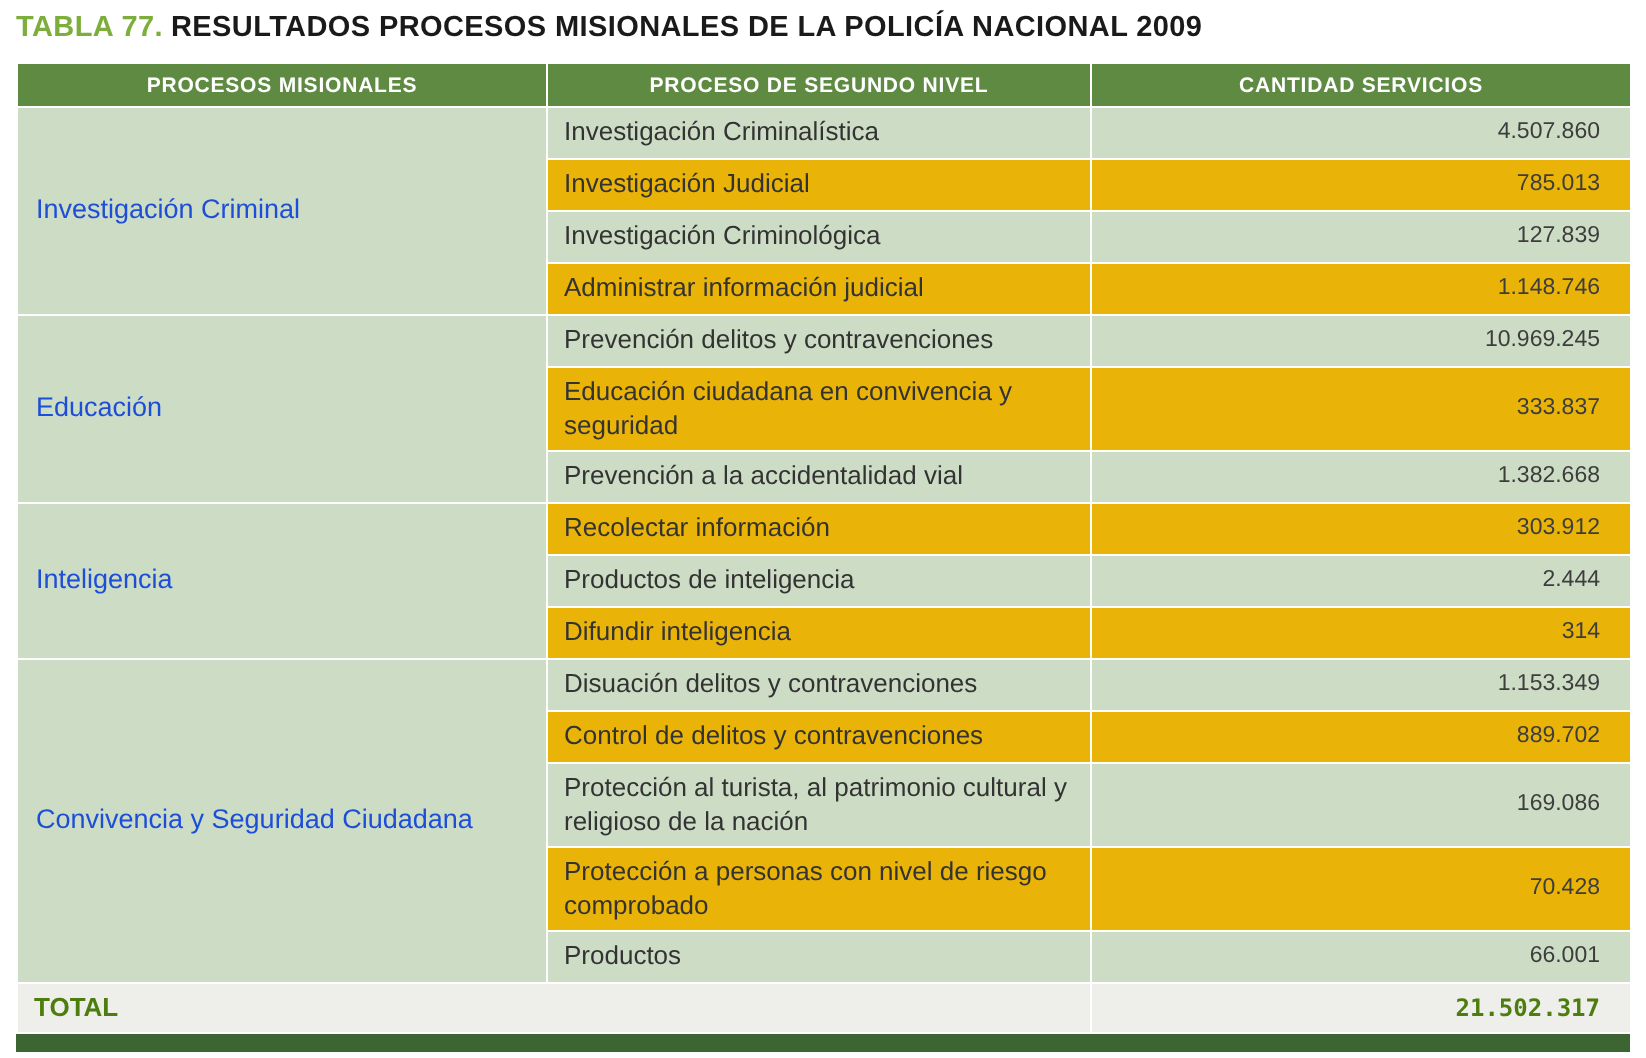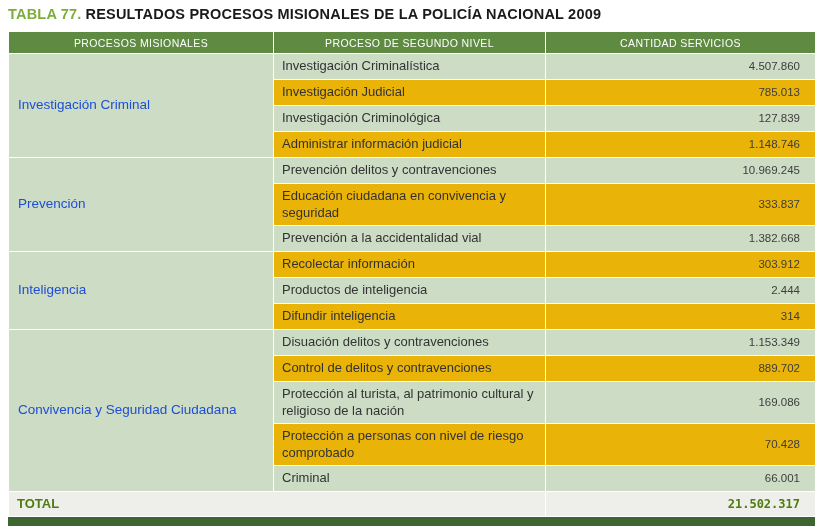--- a/index.html
+++ b/index.html
@@ -27,21 +27,21 @@
     table-layout: fixed;
   }
   col.c1 { width: 265px; }
   col.c2 { width: 272px; }
   col.c3 { width: 270px; }
 
   th {
     background: #5e8b41;
     color: #ffffff;
     font-size: 10.5px;
-    font-weight: normal;
+    font-weight: bold;
     letter-spacing: 0.4px;
     height: 22px;
     border: 1px solid #ffffff;
     text-align: center;
     padding: 2px 4px;
   }
 
   td {
     border: 1px solid #ffffff;
     font-size: 13px;
@@ -125,21 +125,21 @@
       <tr>
         <td class="dark single">Investigación Criminológica</td>
         <td class="dark single value">127.839</td>
       </tr>
       <tr>
         <td class="light single">Administrar información judicial</td>
         <td class="light single value">1.148.746</td>
       </tr>
 
       <tr>
-        <td class="group" rowspan="3">Prevención</td>
+        <td class="group" rowspan="3">Educación</td>
         <td class="dark single">Prevención delitos y contravenciones</td>
         <td class="dark single value">10.969.245</td>
       </tr>
       <tr>
         <td class="light double">Educación ciudadana en convivencia y seguridad</td>
         <td class="light double value">333.837</td>
       </tr>
       <tr>
         <td class="dark single">Prevención a la  accidentalidad vial</td>
         <td class="dark single value">1.382.668</td>
@@ -170,21 +170,21 @@
       </tr>
       <tr>
         <td class="dark double">Protección al turista, al patrimonio cultural y religioso de la nación</td>
         <td class="dark double value">169.086</td>
       </tr>
       <tr>
         <td class="light double">Protección a personas con nivel de riesgo comprobado</td>
         <td class="light double value">70.428</td>
       </tr>
       <tr>
-        <td class="dark single">Criminal</td>
+        <td class="dark single">Productos</td>
         <td class="dark single value">66.001</td>
       </tr>
 
       <tr class="total">
         <td colspan="2">TOTAL</td>
         <td class="value">21.502.317</td>
       </tr>
     </tbody>
   </table>
 

